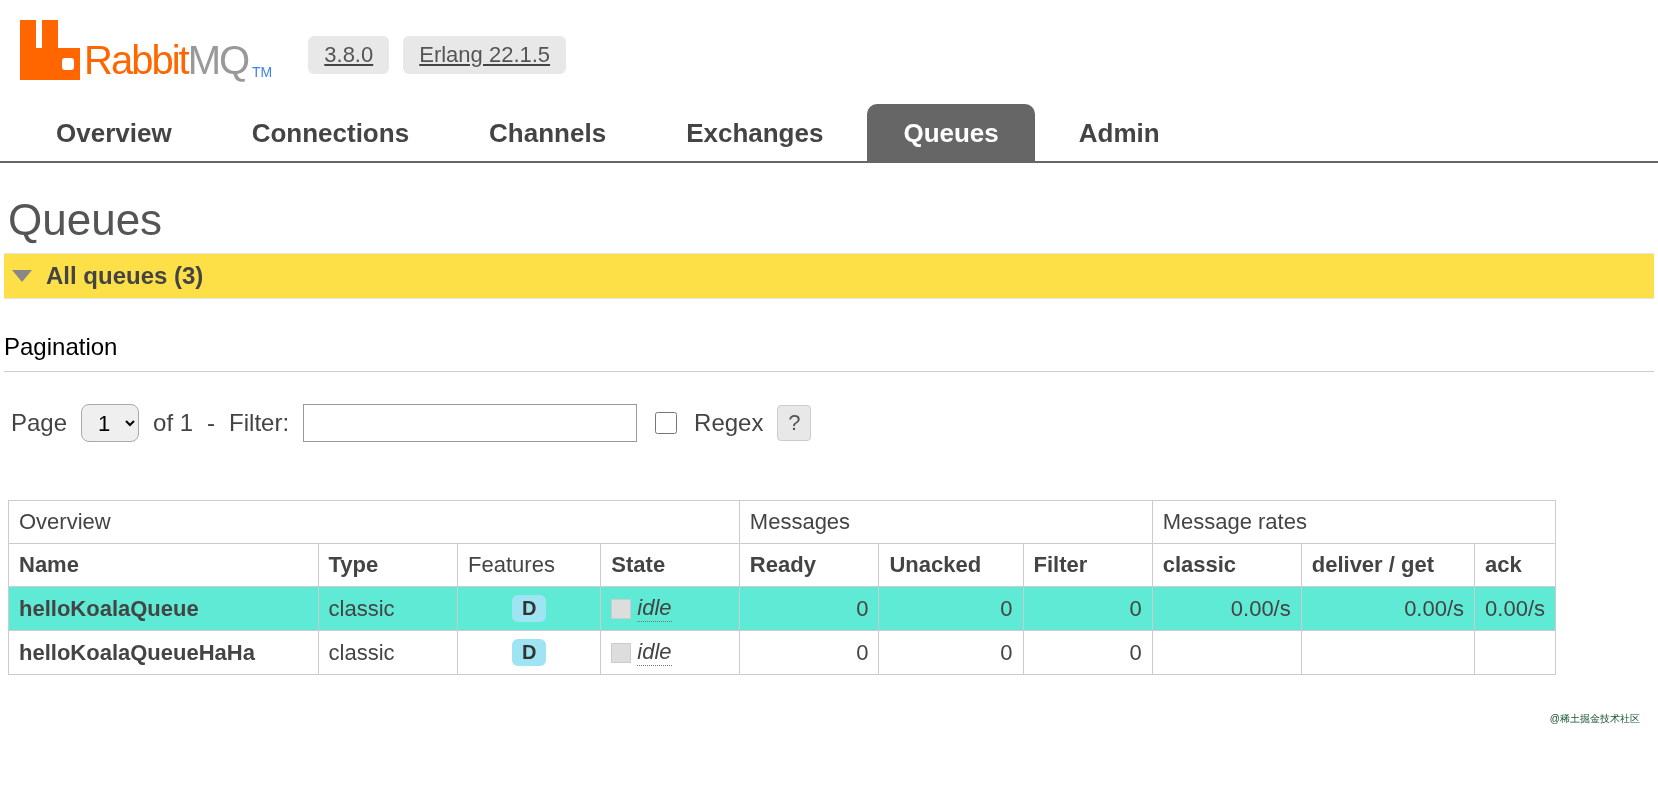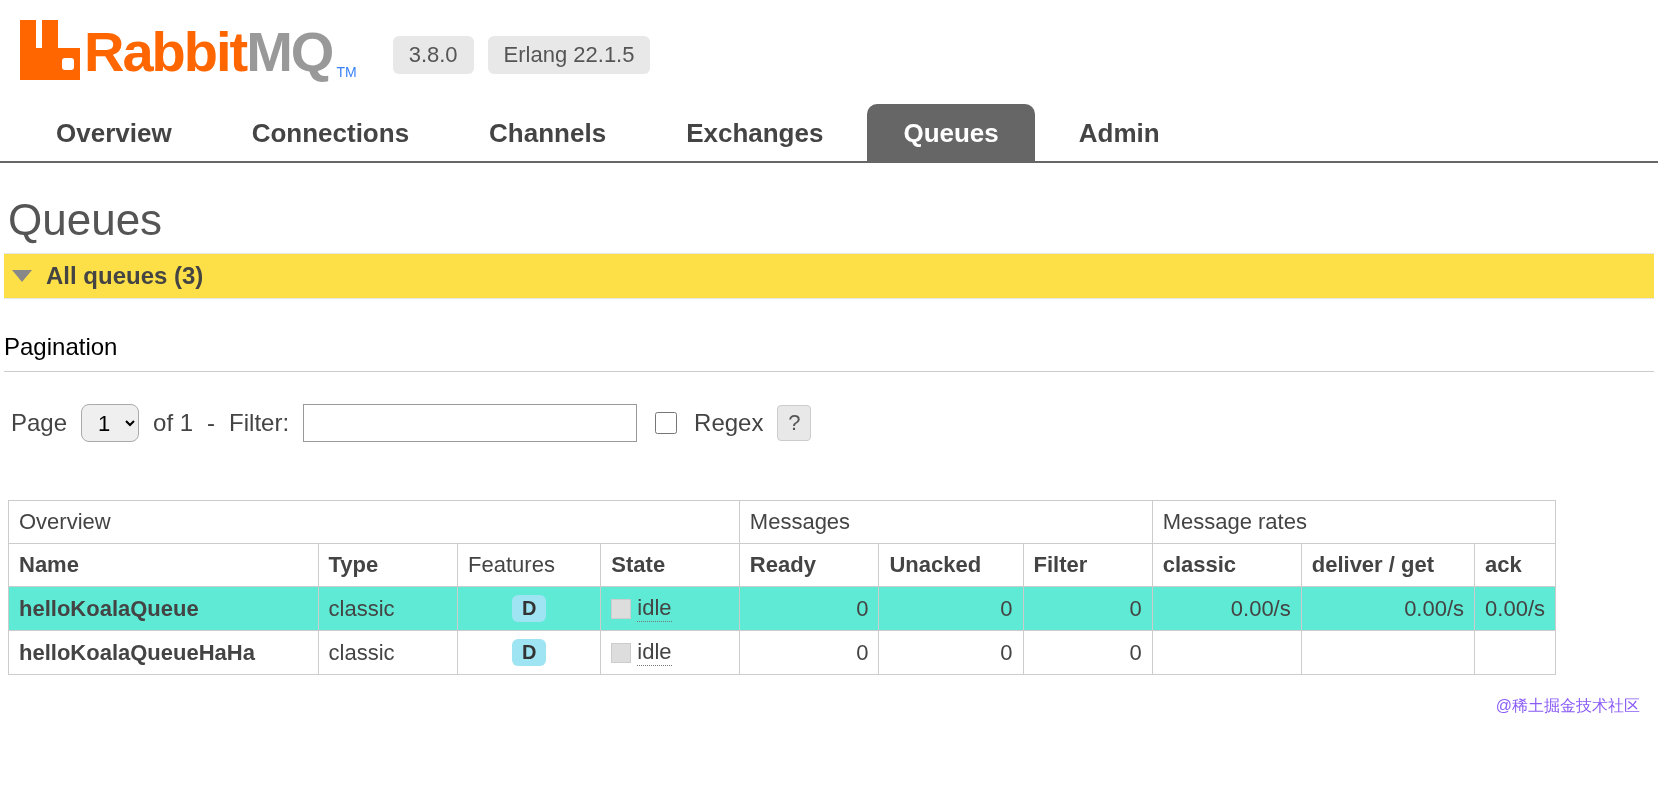--- a/index.html
+++ b/index.html
@@ -1,25 +1,25 @@
 <!DOCTYPE html>
 <html><head>
 <meta charset="utf-8">
 <style>
   html,body{margin:0;padding:0;background:#fff;font-family:Verdana,Arial,Helvetica,sans-serif;color:#444;}
   body{width:1658px;}
   
   .header{padding:20px 20px 0 20px;display:flex;align-items:flex-end;border:none;}
   .logo{display:flex;align-items:flex-end;}
   .logo-icon{width:60px;height:60px;margin-right:4px;}
-  .logo-text{font-size:56px;font-weight:700;letter-spacing:-2px;line-height:1;}
+  .logo-text{font-size:40px;font-weight:400;letter-spacing:-2px;line-height:1;}
   .logo-text .r{color:#f60;}
   .logo-text .mq{color:#999;}
   .logo-tm{font-size:14px;color:#3b82f6;margin-left:4px;}
-  .ver-badges{display:flex;gap:14px;margin-left:36px;margin-bottom:6px;}
+  .ver-badges{display:flex;gap:14px;margin-left:36px;margin-bottom:6px;text-decoration:underline;}
   .badge{background:#e8e8e8;border-radius:6px;padding:6px 16px;font-size:22px;color:#555;}
   
   .tabs{margin:24px 0 0 0;display:flex;align-items:flex-end;border-bottom:2px solid #666;padding-left:20px;}
   .tab{padding:14px 36px 12px 36px;font-size:26px;font-weight:700;color:#444;cursor:pointer;border-radius:10px 10px 0 0;margin-right:8px;}
   .tab.active{background:#666;color:#fff;}
   
   .page{padding:20px 4px 0 4px;}
   h1{font-size:44px;font-weight:400;color:#555;margin:12px 0 8px 0;padding-left:4px;}
   .section-header{background:#fde047;padding:8px 8px;display:flex;align-items:center;font-size:24px;font-weight:700;color:#444;border-top:1px solid #e5e5e5;border-bottom:1px solid #e5e5e5;}
   .chev{width:0;height:0;border-left:10px solid transparent;border-right:10px solid transparent;border-top:12px solid #888;margin-right:14px;}
@@ -33,25 +33,25 @@
   
   table.queues{border-collapse:collapse;width:1548px;margin:58px 0 0 4px;font-size:22px;color:#444;}
   table.queues th,table.queues td{border:1px solid #ccc;padding:8px 10px;text-align:left;}
   table.queues th{font-weight:400;}
   table.queues .grp th{font-weight:400;font-size:22px;}
   table.queues .hdr th{font-weight:700;}
   .num{text-align:right!important;}
   .row-alt{background:#5eead4;}
   .name-cell{font-weight:700;}
   .feat-badge{display:inline-block;background:#9fe4f2;color:#333;font-weight:700;border-radius:6px;padding:2px 10px;font-size:20px;}
-  .state-cell{display:flex;align-items:center;gap:6px;}
+  .state-cell{display:flex;align-items:center;gap:6px;font-style:italic;}
   .state-box{width:18px;height:18px;background:#ddd;border:1px solid #ccc;}
   .state-txt{border-bottom:1px dotted #777;}
   
-  .wm{position:absolute;right:18px;top:696px;font-size:16px;color:#8b5cf6;}
+  .wm{position:absolute;right:18px;top:712px;font-size:10px;color:#14532d;}
 </style>
 </head>
 <body>
 
 <div class="header">
   <div class="logo">
     <svg class="logo-icon" viewBox="0 0 60 60">
       <rect x="0" y="0" width="16" height="36" fill="#f60"></rect>
       <rect x="22" y="0" width="16" height="36" fill="#f60"></rect>
       <rect x="0" y="28" width="60" height="32" fill="#f60"></rect>

